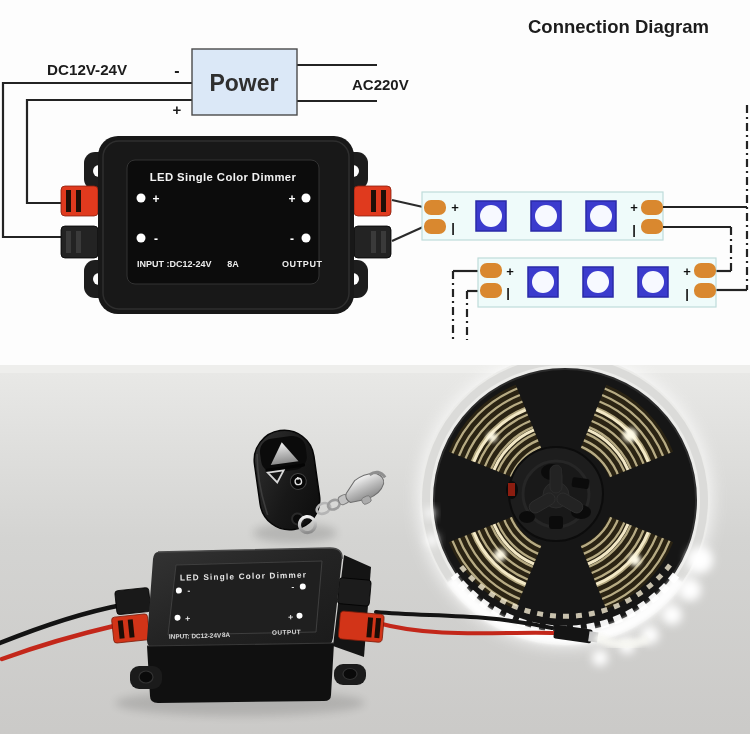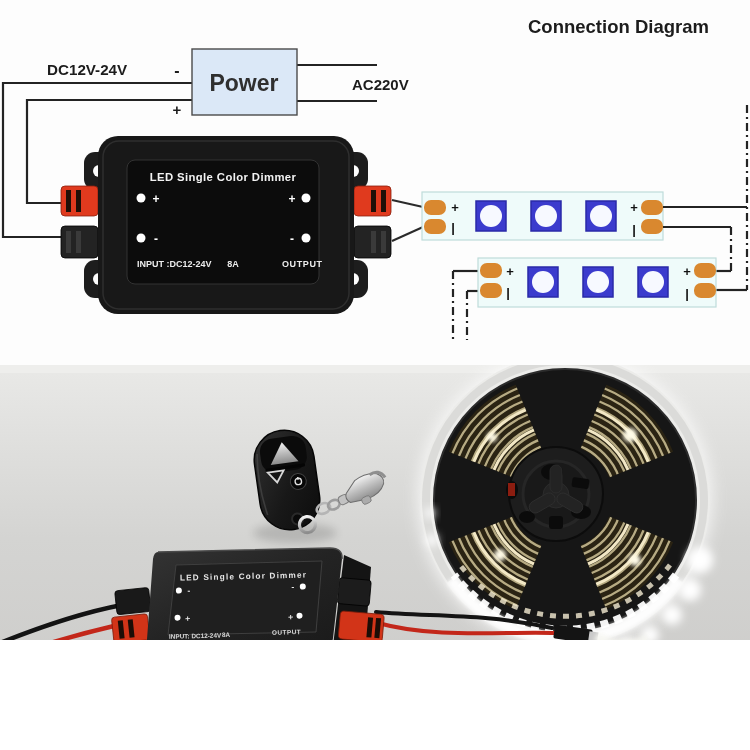--- a/index.html
+++ b/index.html
@@ -1,16 +1,16 @@
 <!DOCTYPE html>
 <html><head>
 <meta charset="utf-8">
 <style>
   html,body{margin:0;padding:0;background:#ffffff;}
-  #stage{position:relative;width:750px;height:640px;overflow:hidden;font-family:"Liberation Sans",sans-serif;}
+  #stage{position:relative;width:750px;height:734px;overflow:hidden;font-family:"Liberation Sans",sans-serif;}
   #stage svg{position:absolute;left:0;display:block;}
   svg text{font-family:"Liberation Sans",sans-serif;}
   .wire{stroke:#232323;stroke-width:2.2;fill:none;}
   .wire-thin{stroke:#2a2a2a;stroke-width:2;fill:none;}
   .dashdot{stroke:#232323;stroke-width:2.2;fill:none;stroke-dasharray:8 4 2 4;}
   .strip-label{font-size:13px;font-weight:bold;fill:#111;}
   .term{font-size:12px;font-weight:bold;fill:#ffffff;}
   .pterm{font-size:8.5px;font-weight:bold;fill:#e8e8e8;}
 </style>
 </head>

